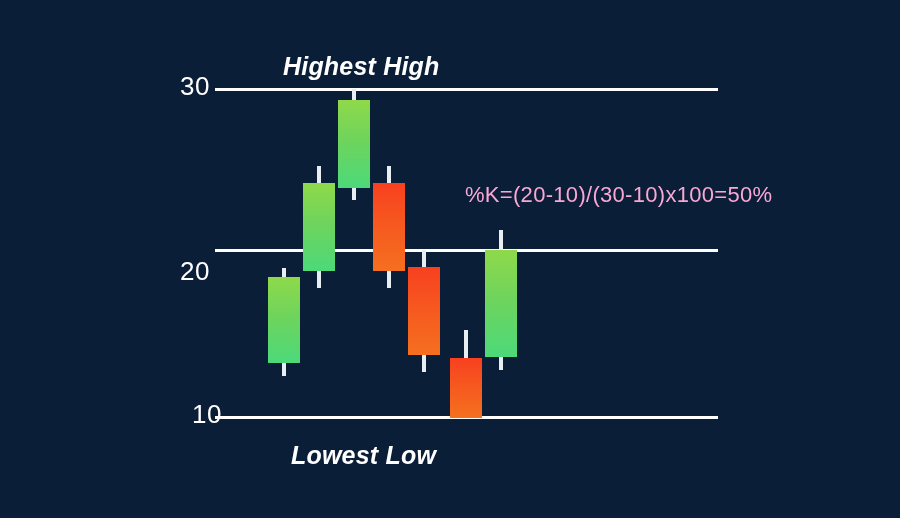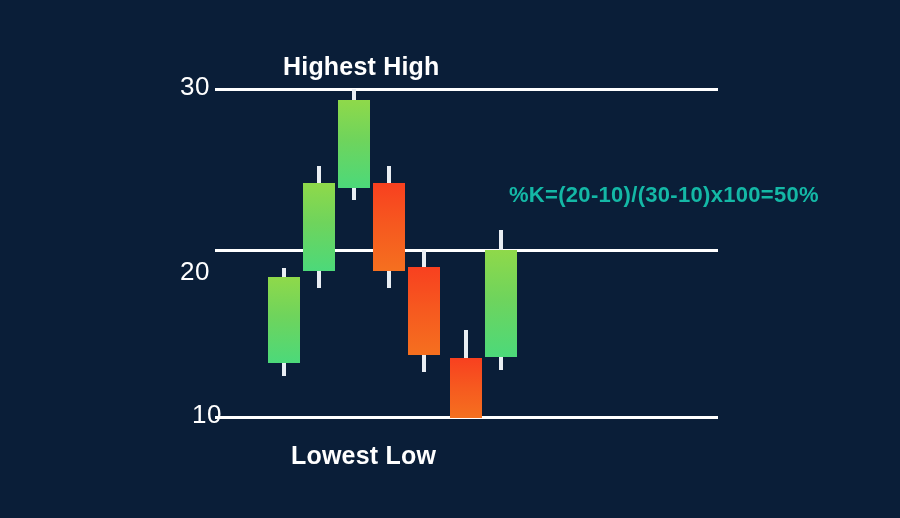--- a/index.html
+++ b/index.html
@@ -34,29 +34,29 @@
     width: 50px;
     letter-spacing: 0.5px;
   }
   .band-label {
     position: absolute;
     color: #ffffff;
     font-size: 25px;
     font-weight: 700;
     letter-spacing: 0.2px;
     white-space: nowrap;
+    font-style: italic;
   }
   .formula {
     position: absolute;
-    color: #14b8a6;
+    color: #f9a8d4;
     font-size: 22px;
-    font-weight: 700;
+    font-weight: 400;
     white-space: nowrap;
     letter-spacing: 0.3px;
-    margin-left: 44px;
   }
   .candle {
     position: absolute;
   }
   .wick {
     position: absolute;
     width: 4px;
     background: #e9eef3;
   }
   .body {

